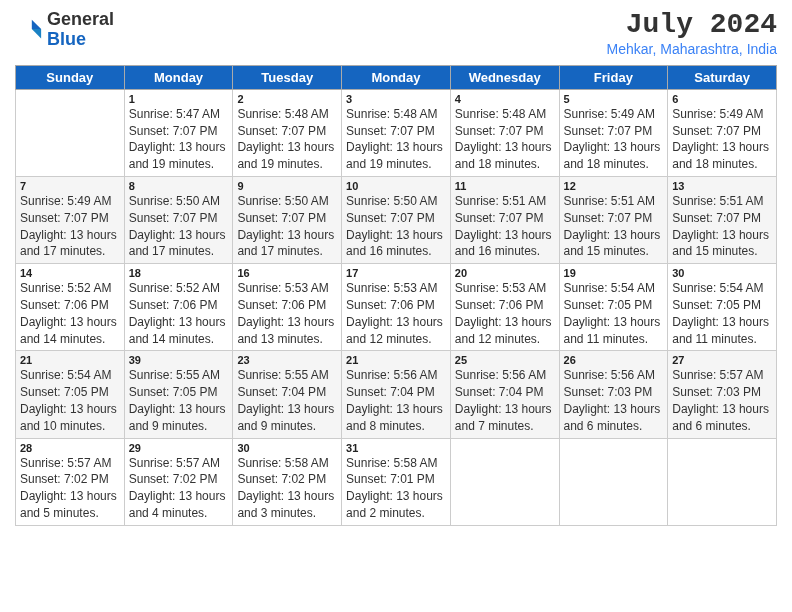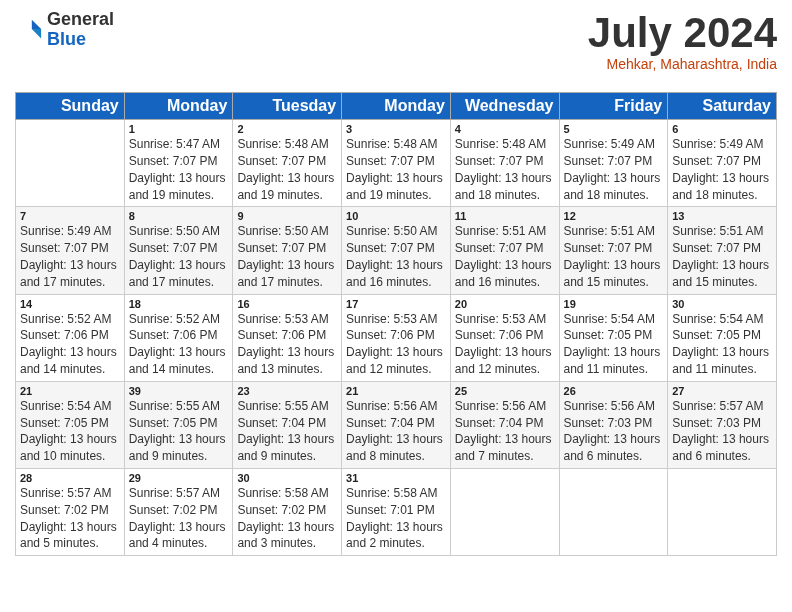--- a/index.html
+++ b/index.html
@@ -12,21 +12,21 @@
     }
     .page {
       width: 792px;
       height: 612px;
       padding: 10px 15px;
     }
     .header {
       display: flex;
       justify-content: space-between;
       align-items: flex-start;
-      margin-bottom: 20px;
+      margin-bottom: 8px;
     }
     .logo {
       display: flex;
       align-items: center;
       gap: 4px;
     }
     .logo-text {
       font-size: 18px;
       font-weight: bold;
       color: #333;
@@ -34,40 +34,41 @@
     }
     .logo-text .blue { color: #1565c0; }
     .logo-icon {
       width: 28px;
       height: 28px;
     }
     .title-block {
       text-align: right;
     }
     .month-title {
-      font-size: 42px;
+      font-size: 28px;
       font-weight: bold;
       color: #333;
       line-height: 1.1;
+      font-family: Liberation Mono, monospace;
     }
     .location-title {
       font-size: 14px;
-      color: #c2410c;
+      color: #3b82f6;
     }
     .calendar-table {
       width: 100%;
       border-collapse: collapse;
       font-size: 9.5px;
     }
     .calendar-table th {
       background-color: #1565c0;
       color: #fff;
       padding: 4px 5px;
-      text-align: right;
-      font-size: 16px;
+      text-align: center;
+      font-size: 13px;
       font-weight: bold;
       border: 1px solid #aaa;
     }
     .calendar-table td {
       border: 1px solid #ccc;
       vertical-align: top;
       padding: 3px 4px;
       width: calc(100% / 7);
       height: 80px;
       background: #fff;

